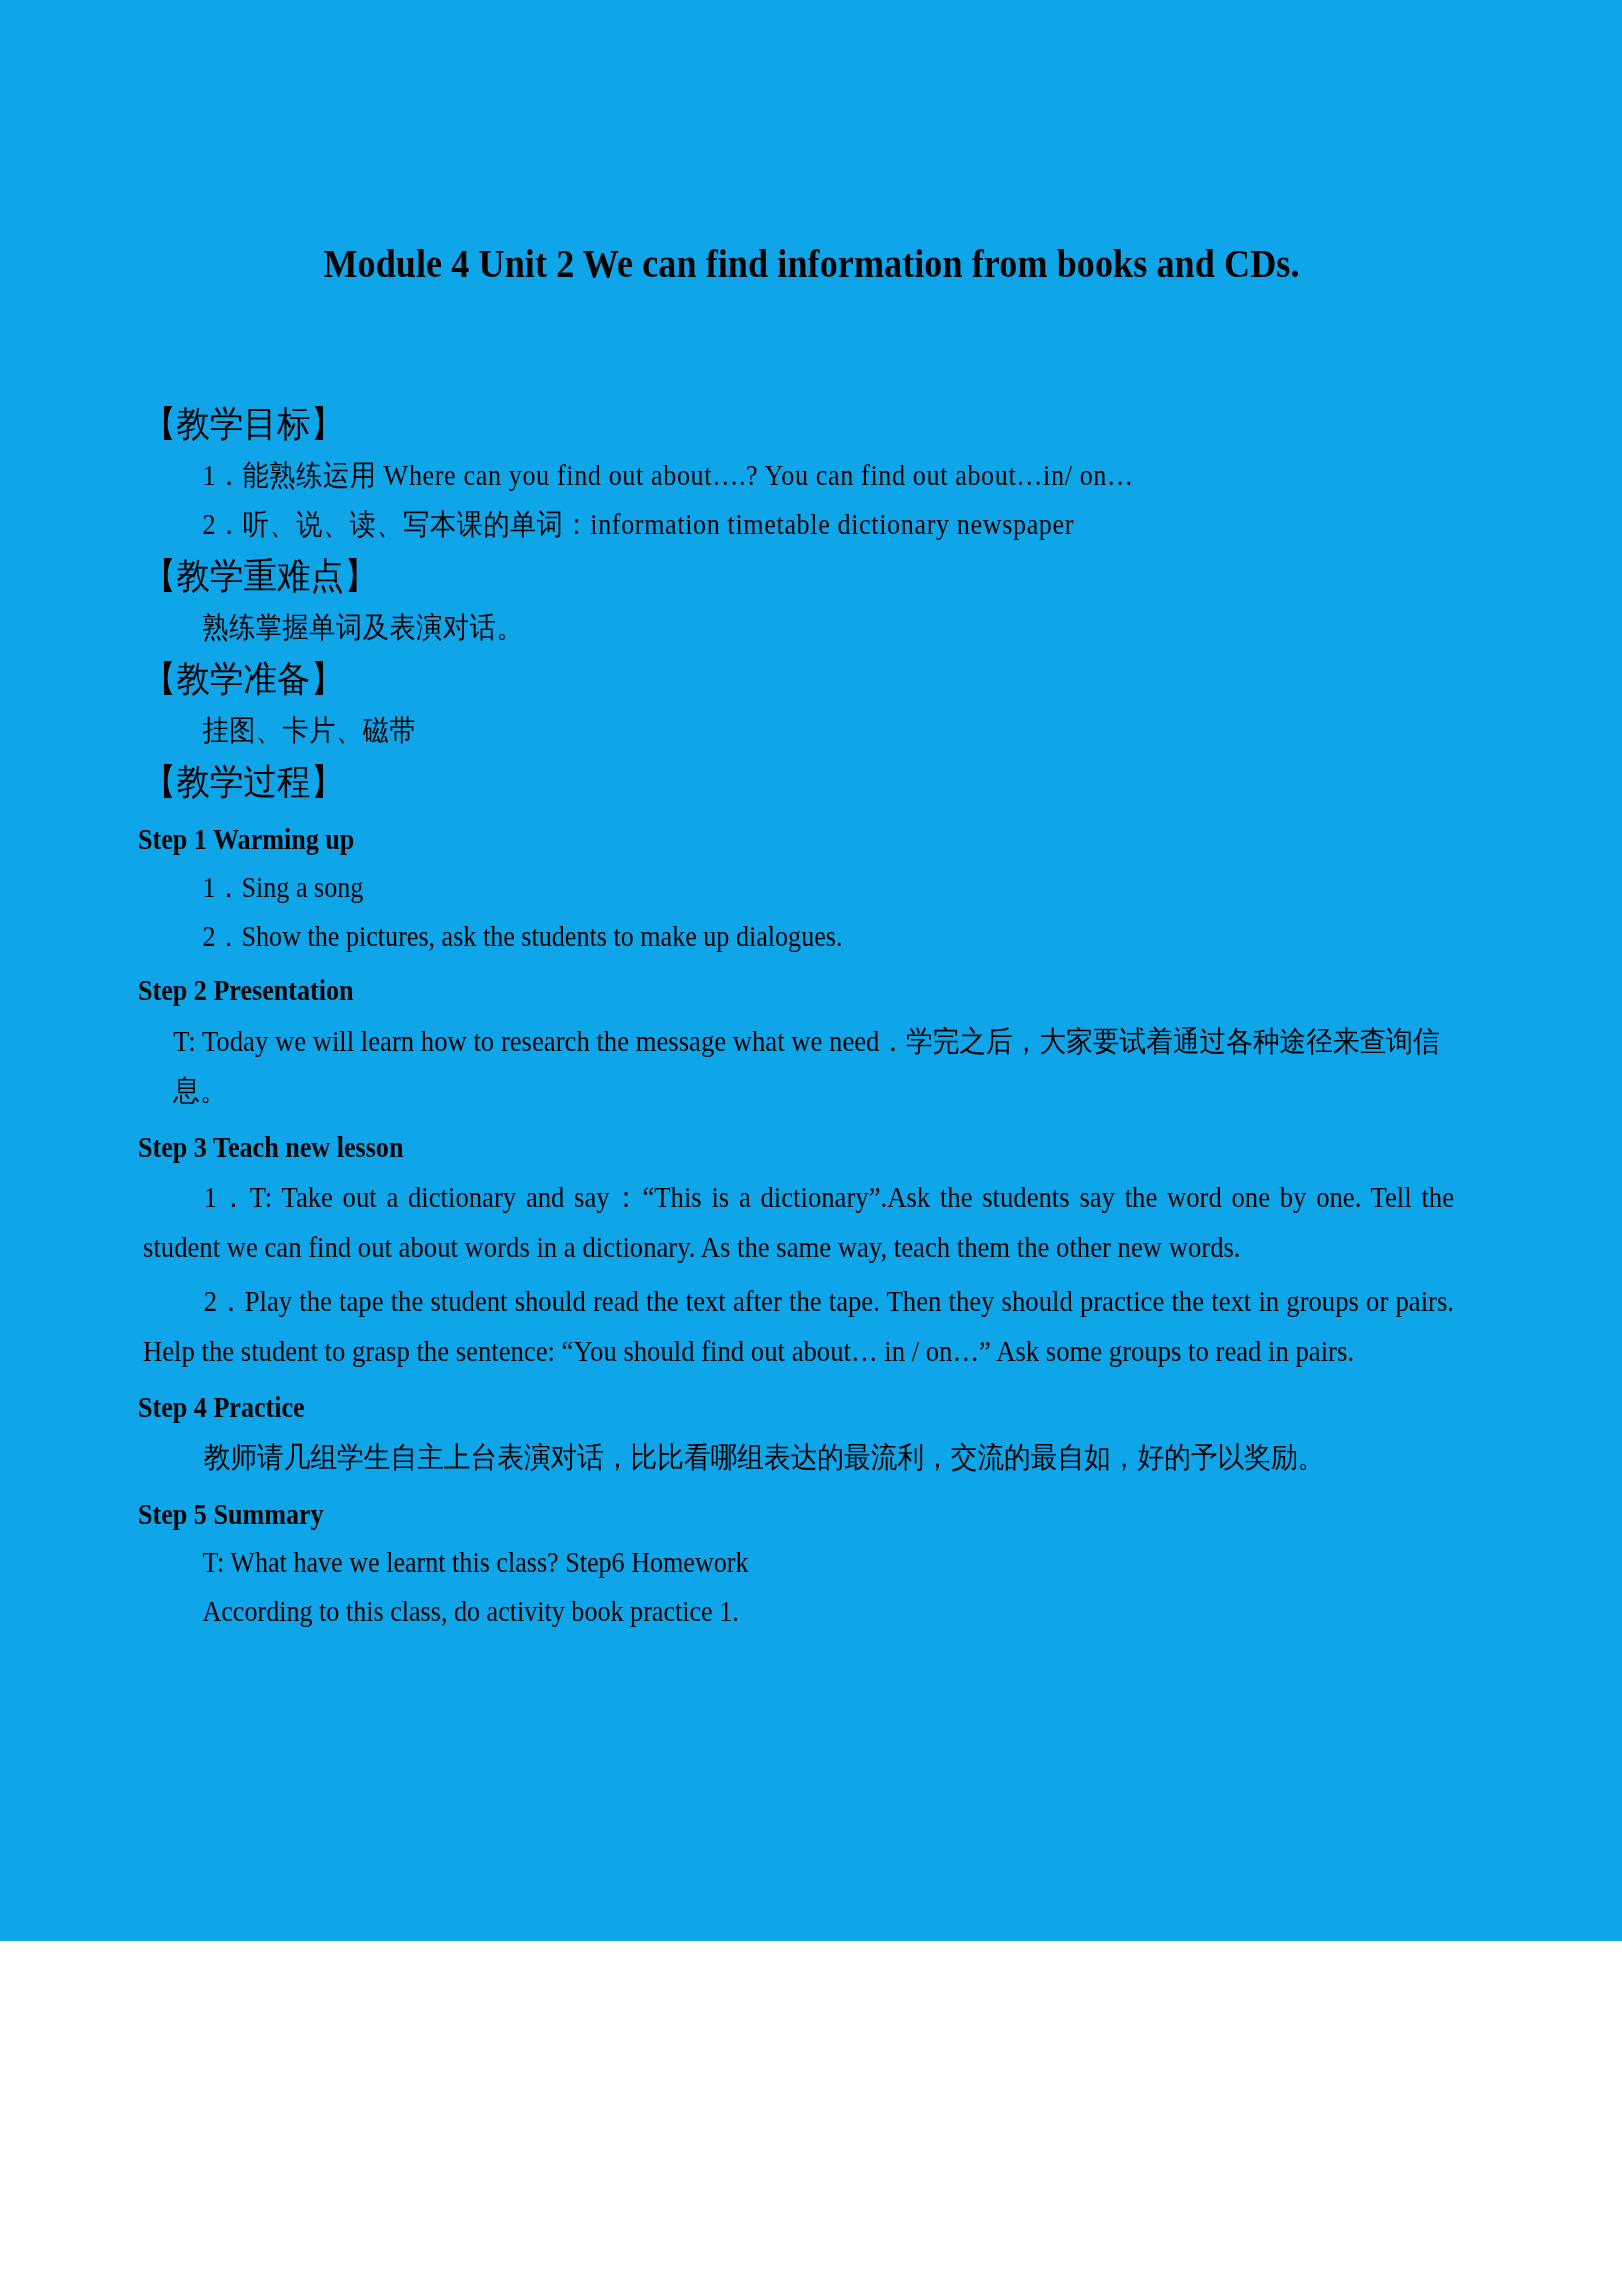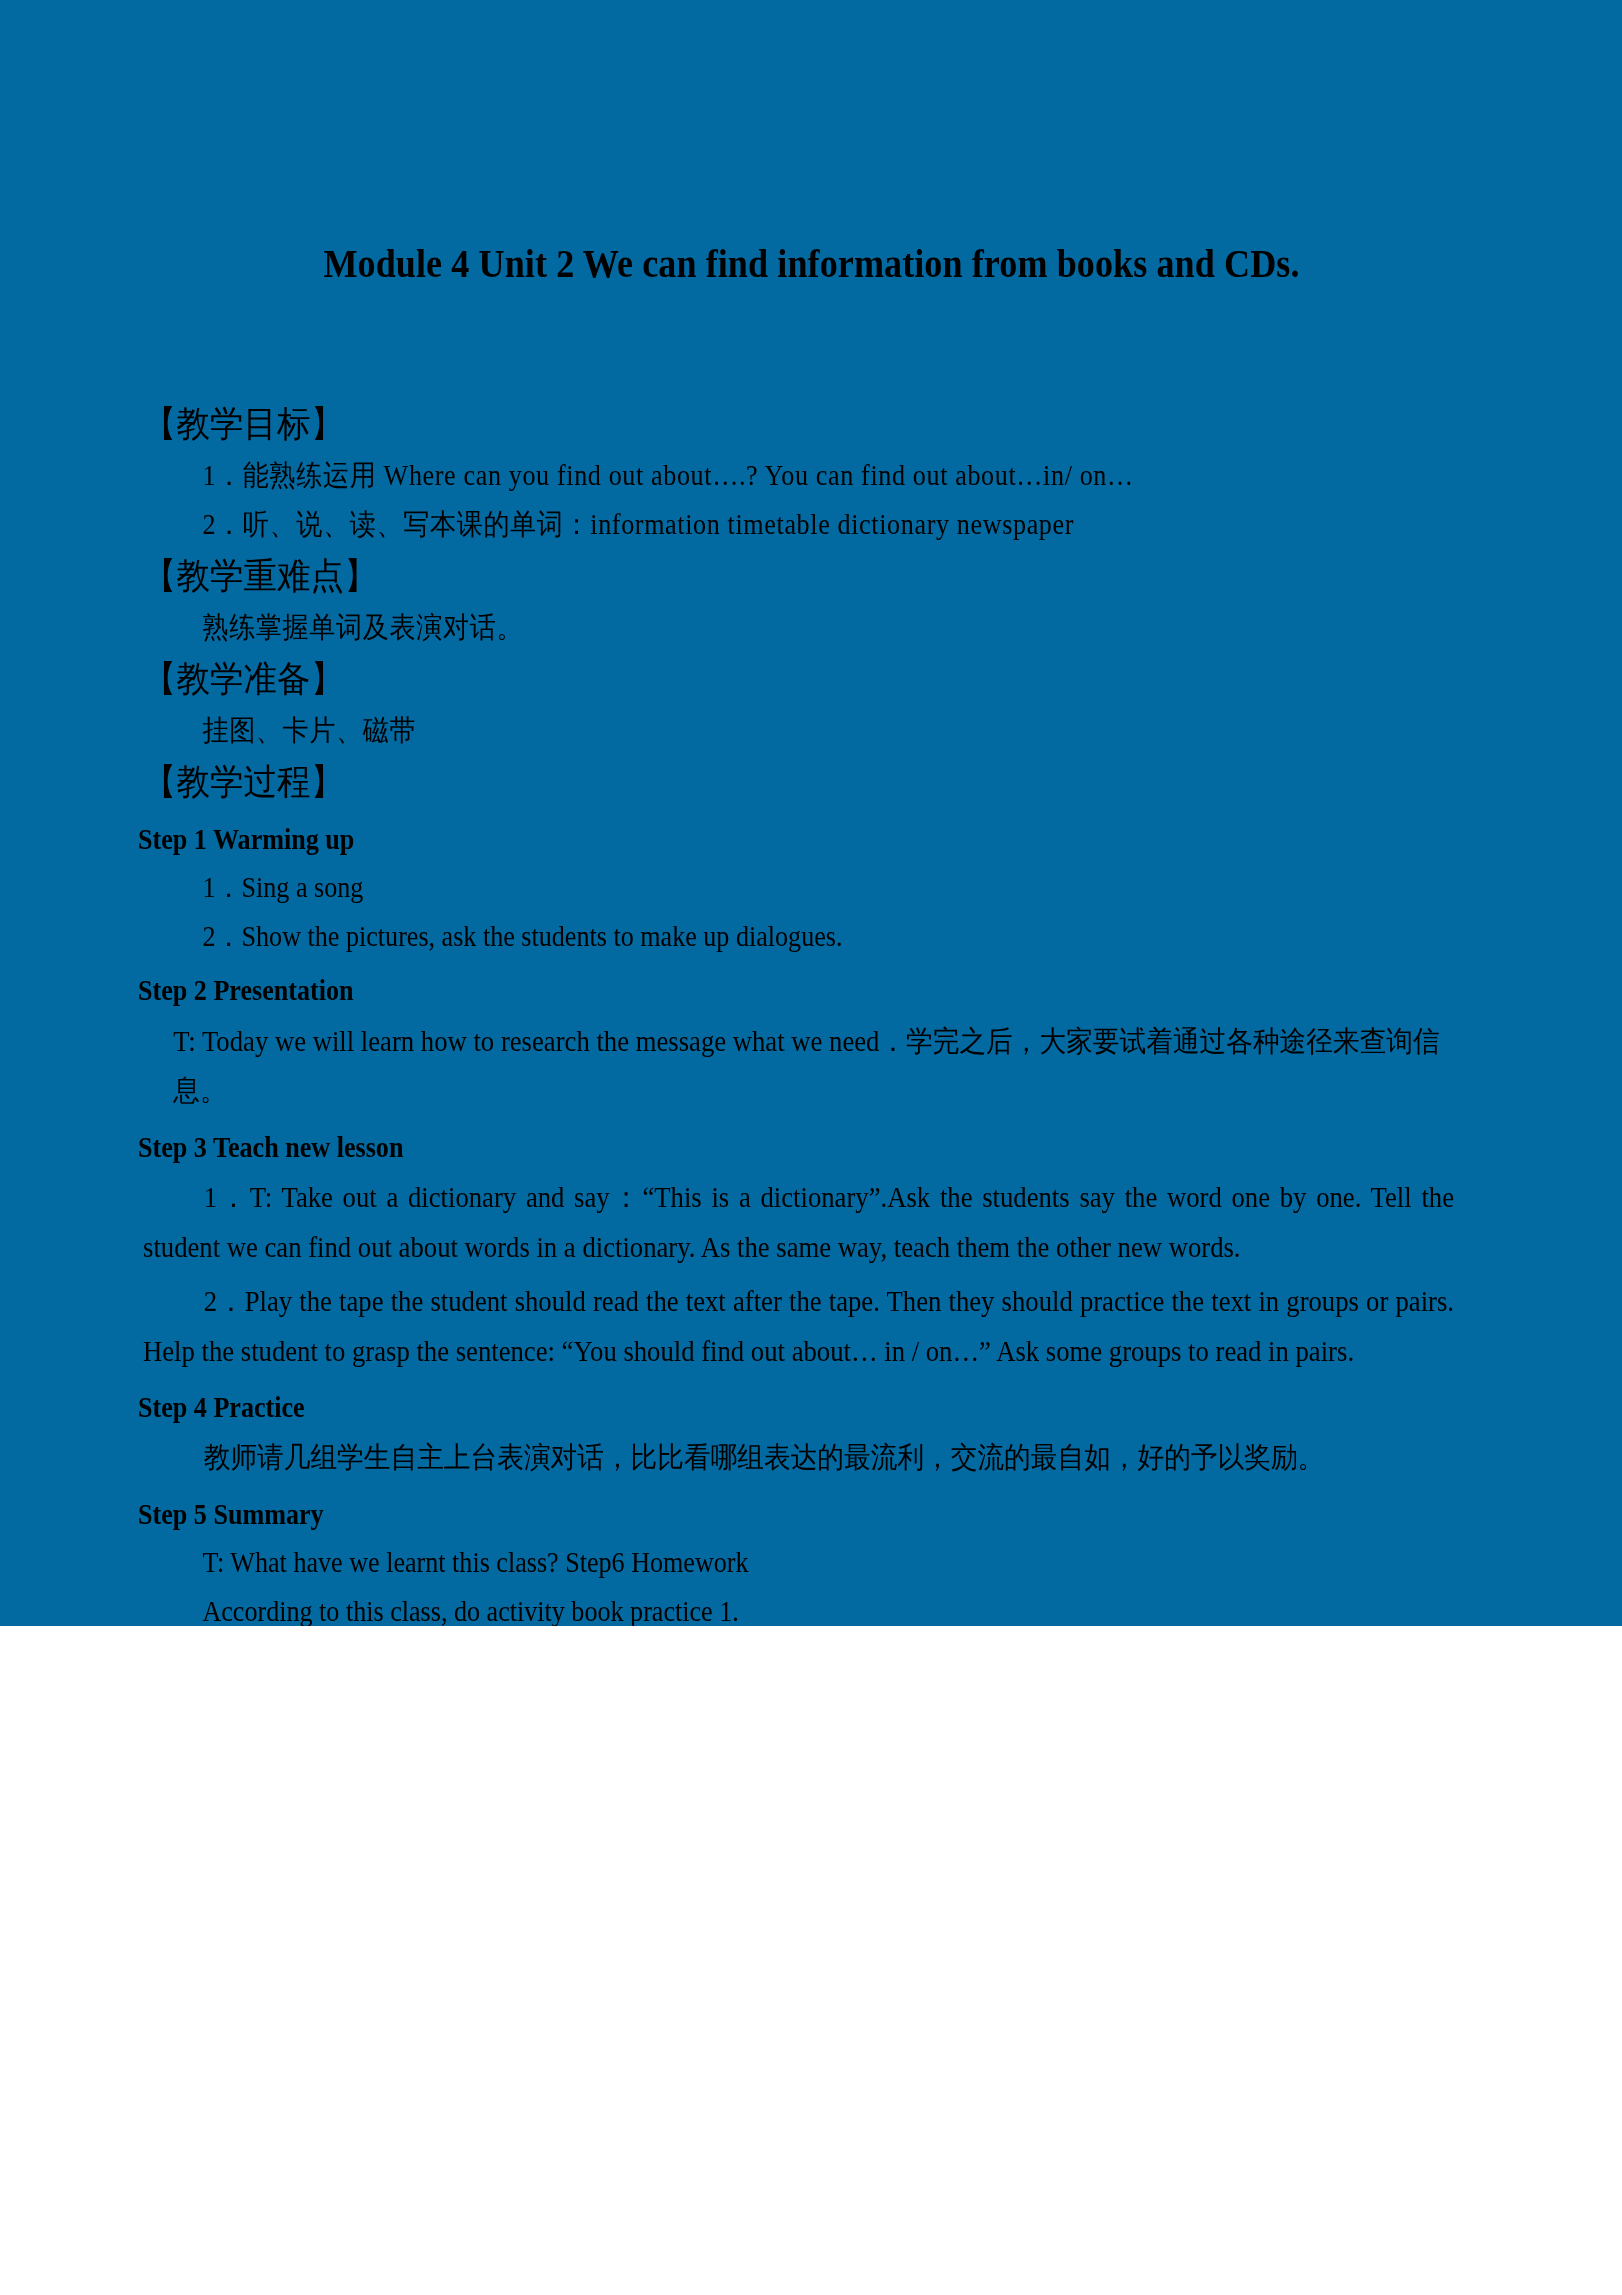--- a/index.html
+++ b/index.html
@@ -5,22 +5,22 @@
 <style>
   html, body {
     margin: 0;
     padding: 0;
     background: #ffffff;
   }
 
   .page {
     position: relative;
     width: 1623px;
-    height: 1626px;
-    background: #0369a1;
+    height: 1941px;
+    background: #0ea5e9;
     color: #000000;
     font-family: "Liberation Serif", "DejaVu Serif", serif;
     overflow: hidden;
     box-sizing: border-box;
   }
 
   
   .doc-title {
     position: absolute;
     top: 212px;

